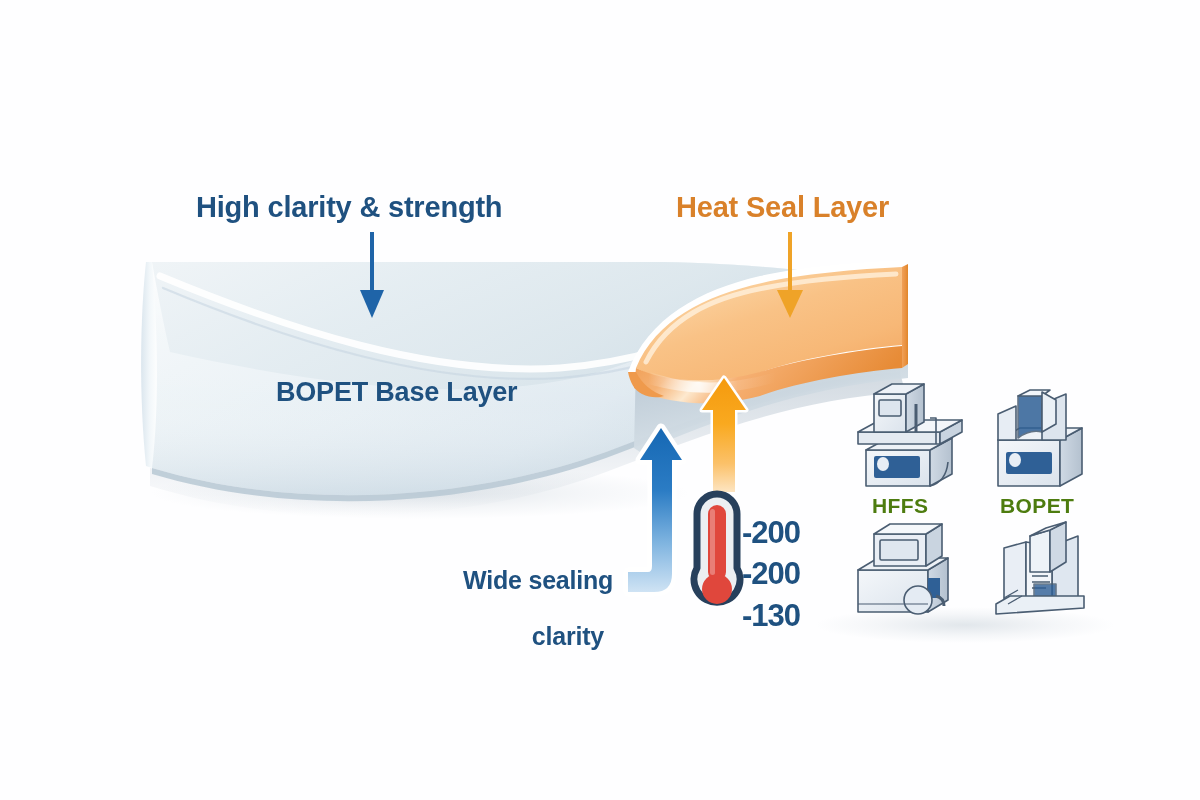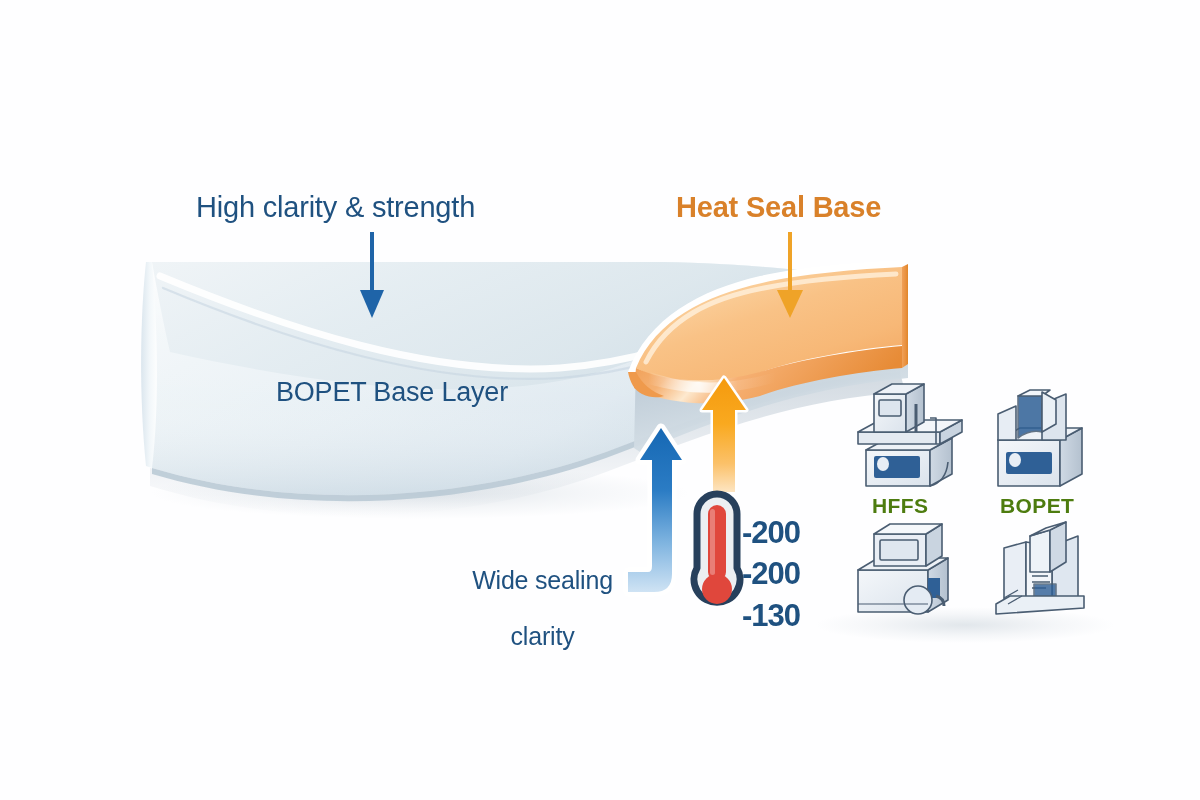--- a/index.html
+++ b/index.html
@@ -24,21 +24,21 @@
     width: 1200px;
     height: 800px;
   }
   .txt {
     position: absolute;
     white-space: pre;
     line-height: 1.12;
   }
   .lbl-blue {
     color: #1f5180;
-    font-weight: normal;
+    font-weight: bold;
   }
   .lbl-orange {
     color: #d9812a;
     font-weight: bold;
   }
   #label-high-clarity {
     left: 196px;
     top: 191px;
     font-size: 29px;
     letter-spacing: -0.2px;
@@ -50,24 +50,24 @@
     letter-spacing: -0.2px;
   }
   #label-bopet {
     left: 228px;
     top: 377px;
     font-size: 27px;
     letter-spacing: -0.2px;
     margin-left: 48px;
   }
   #label-wide-sealing {
-    left: 445px;
+    left: 436px;
     top: 538px;
     font-size: 25px;
-    text-align: center;
+    text-align: right;
     width: 168px;
     letter-spacing: -0.2px;
   }
   .therm-val {
     position: absolute;
     left: 742px;
     font-size: 31px;
     font-weight: bold;
     color: #1f5180;
     letter-spacing: -1px;
@@ -350,21 +350,21 @@
         <path d="M1032,576 L1048,576 M1032,582 L1050,582 M1032,588 L1046,588" stroke-width="1.4" fill="none"></path>
         <path d="M1034,584 L1034,604 C1040,608 1050,608 1056,604 L1056,584 Z" fill="#2f6096" opacity="0.8"></path>
         <path d="M996,604 L1010,596 L1084,596 L1084,608 L996,614 Z" fill="#eaf0f6"></path>
         <path d="M1004,598 L1018,590 M1008,604 L1022,596" stroke-width="1.2" fill="none"></path>
       </g>
     </g>
   </svg>
 
   <div class="txt lbl-blue" id="label-high-clarity">High clarity &amp; strength</div>
 
-  <div class="txt lbl-orange" id="label-heat-seal">Heat Seal Base</div>
+  <div class="txt lbl-orange" id="label-heat-seal">Heat Seal Layer</div>
 
   <div class="txt lbl-blue" id="label-bopet">BOPET Base Layer</div>
 
   <div class="txt lbl-blue" id="label-wide-sealing">
     <span>Wide sealing</span><br>
     <span>clarity</span>
   </div>
 
   <div class="therm-val" id="therm-val-0">-200</div>
   <div class="therm-val" id="therm-val-1">-200</div>

